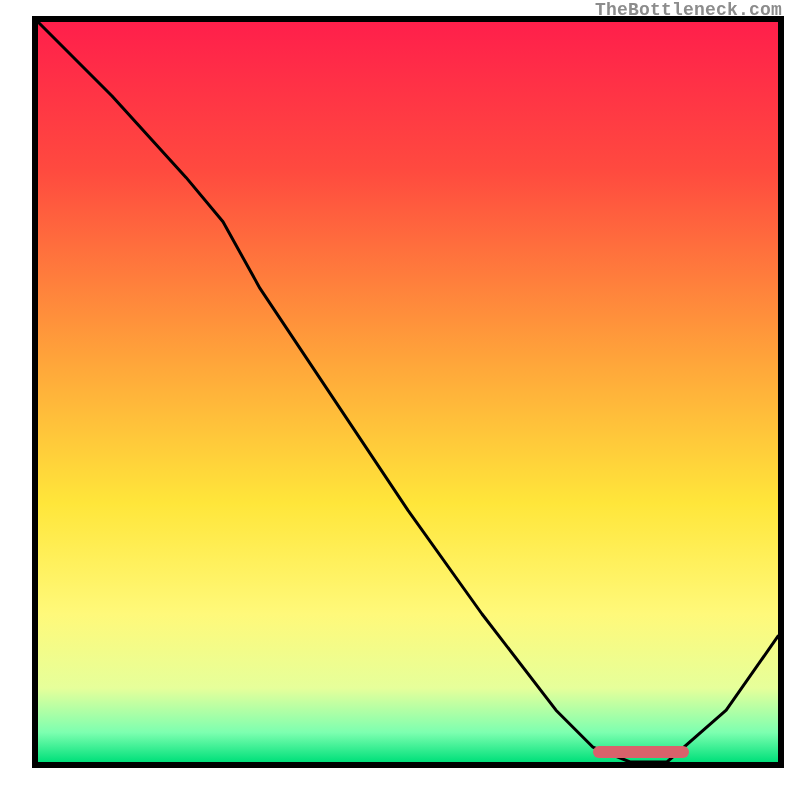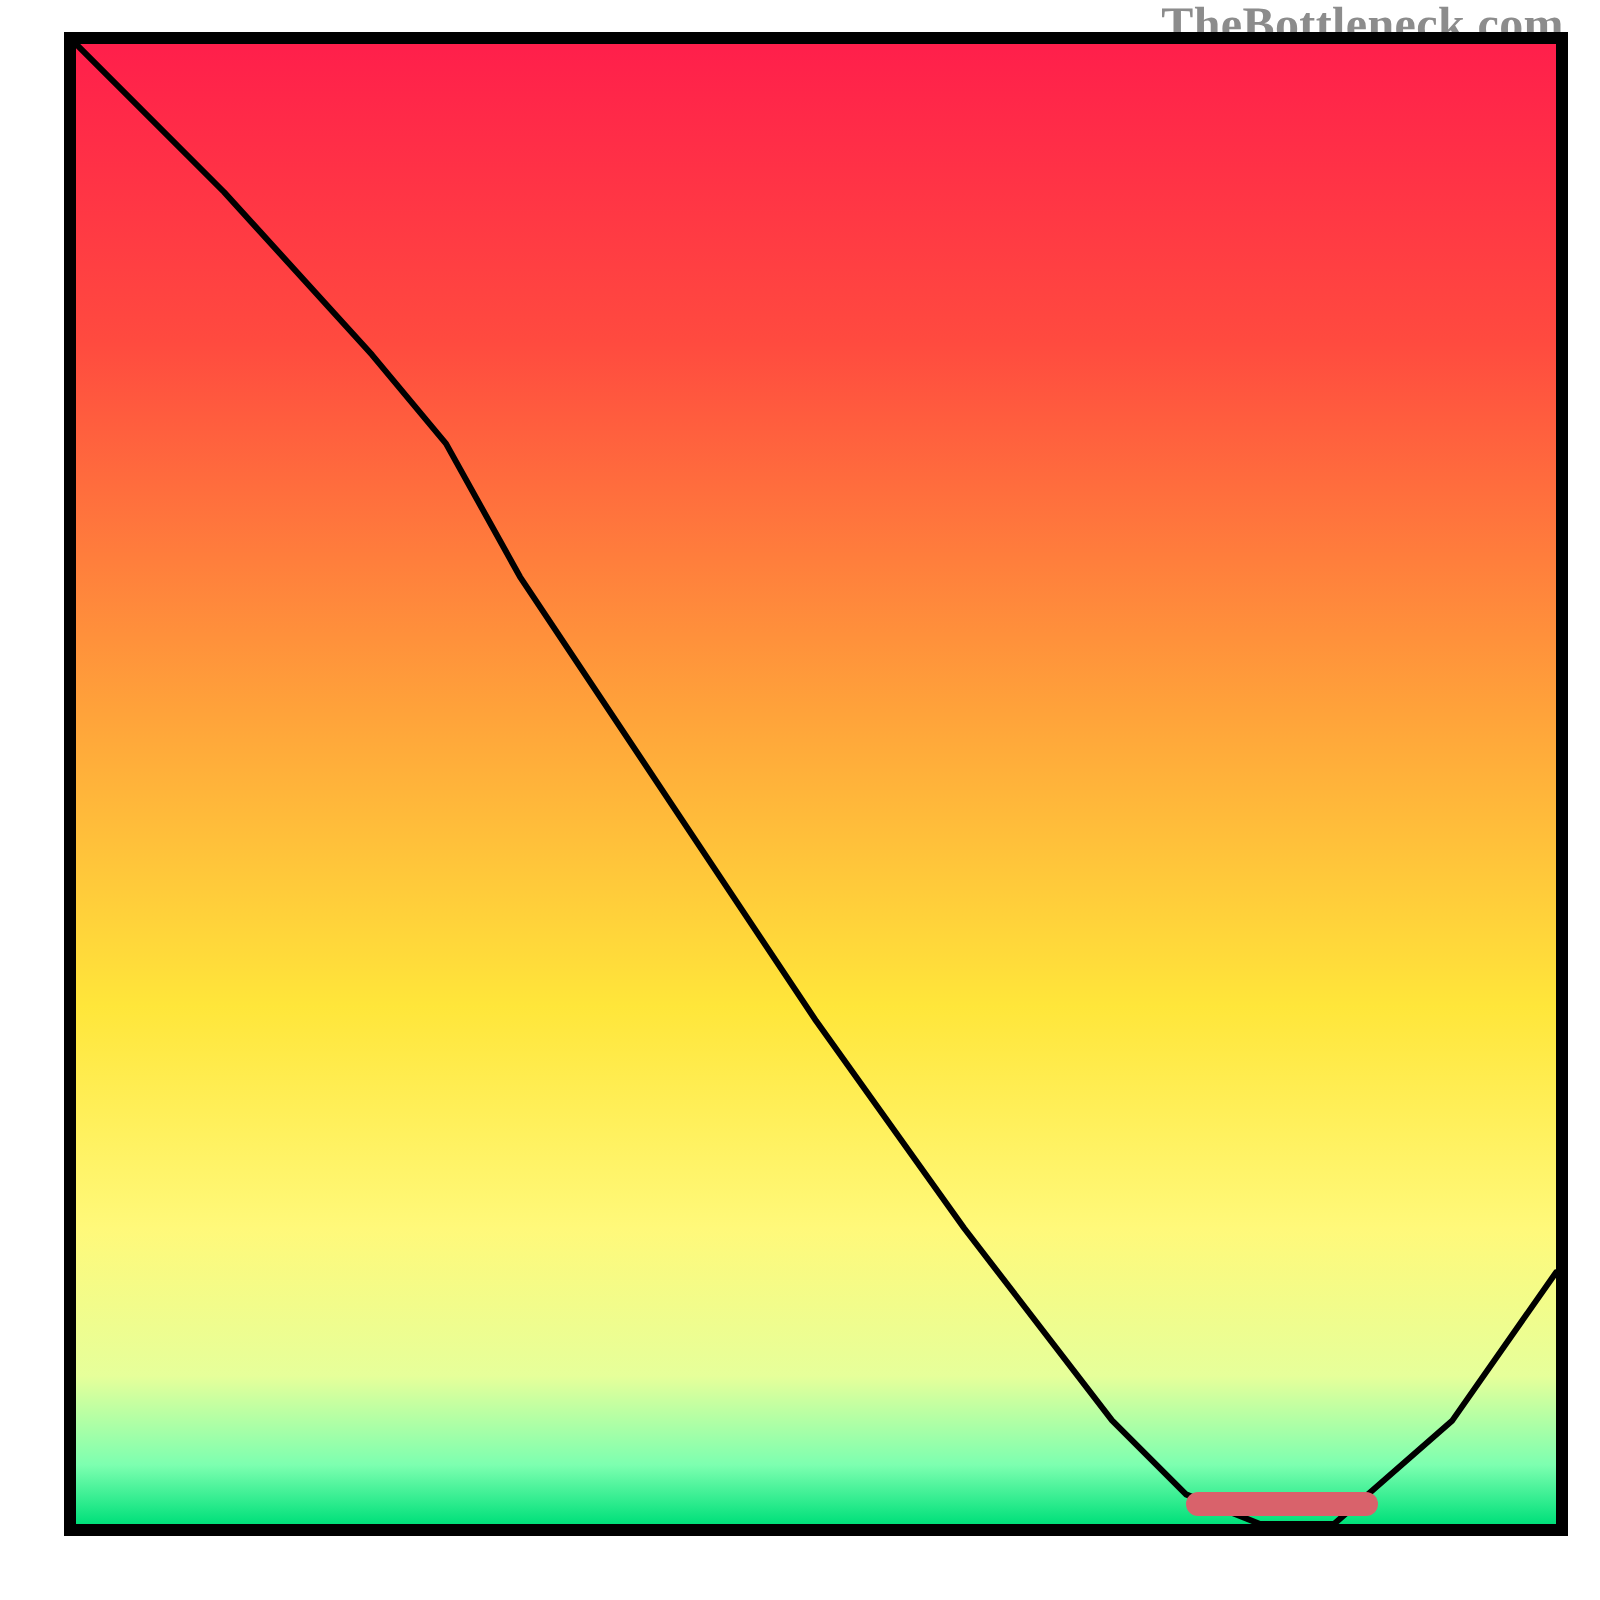--- a/index.html
+++ b/index.html
@@ -39,22 +39,22 @@
   .optimal-marker {
     position: absolute;
     height: 12px;
     border-radius: 6px;
     background: #d9626b;
   }
   .watermark {
     position: absolute;
     top: 0px;
     right: 18px;
-    font-family: Liberation Serif, serif;
-    font-size: 24px;
+    font-family: Liberation Mono, monospace;
+    font-size: 18px;
     color: #8c8c8c;
     font-weight: 600;
     letter-spacing: 0.2px;
   }
 </style>
 </head>
 <body>
 
 <div class="frame">
   <div class="watermark">TheBottleneck.com</div>

